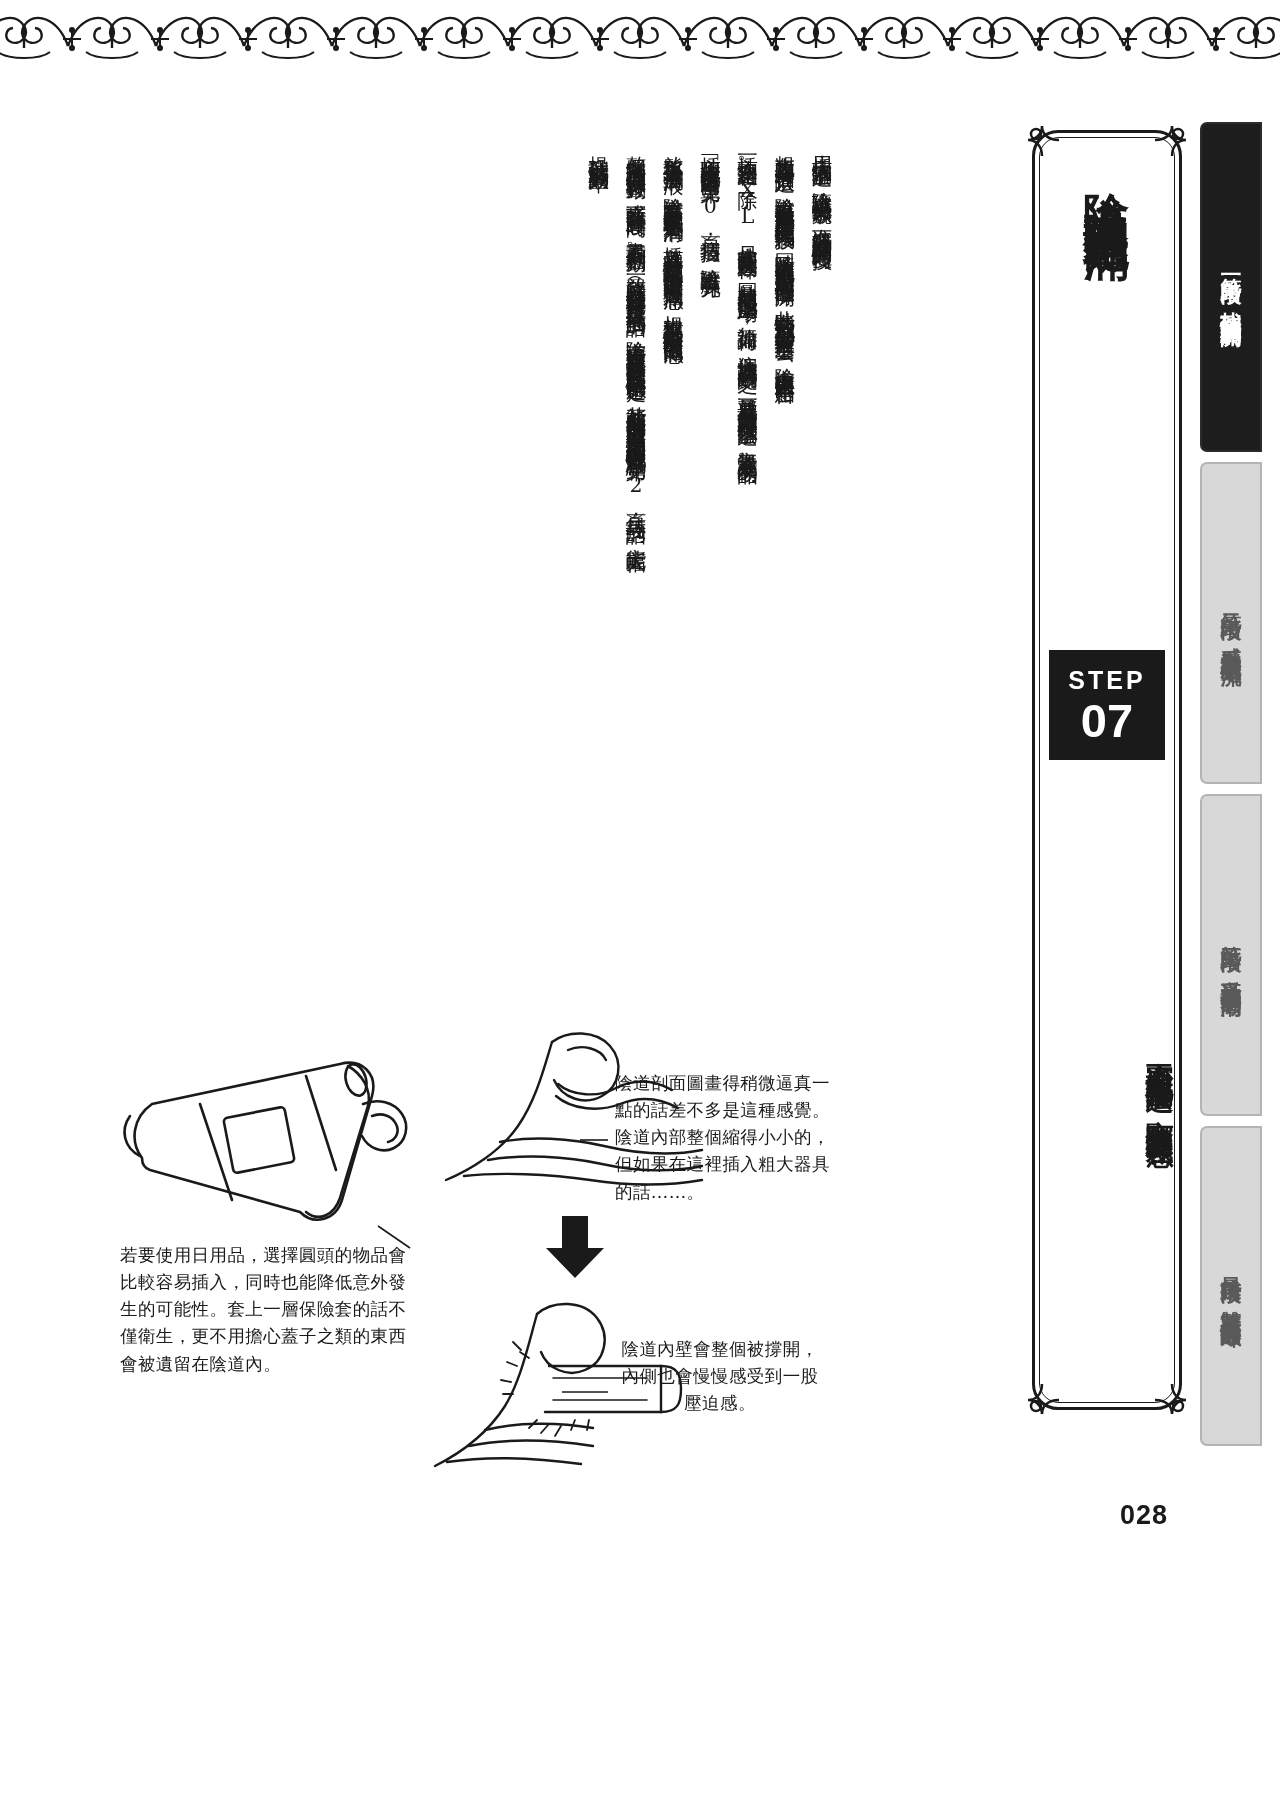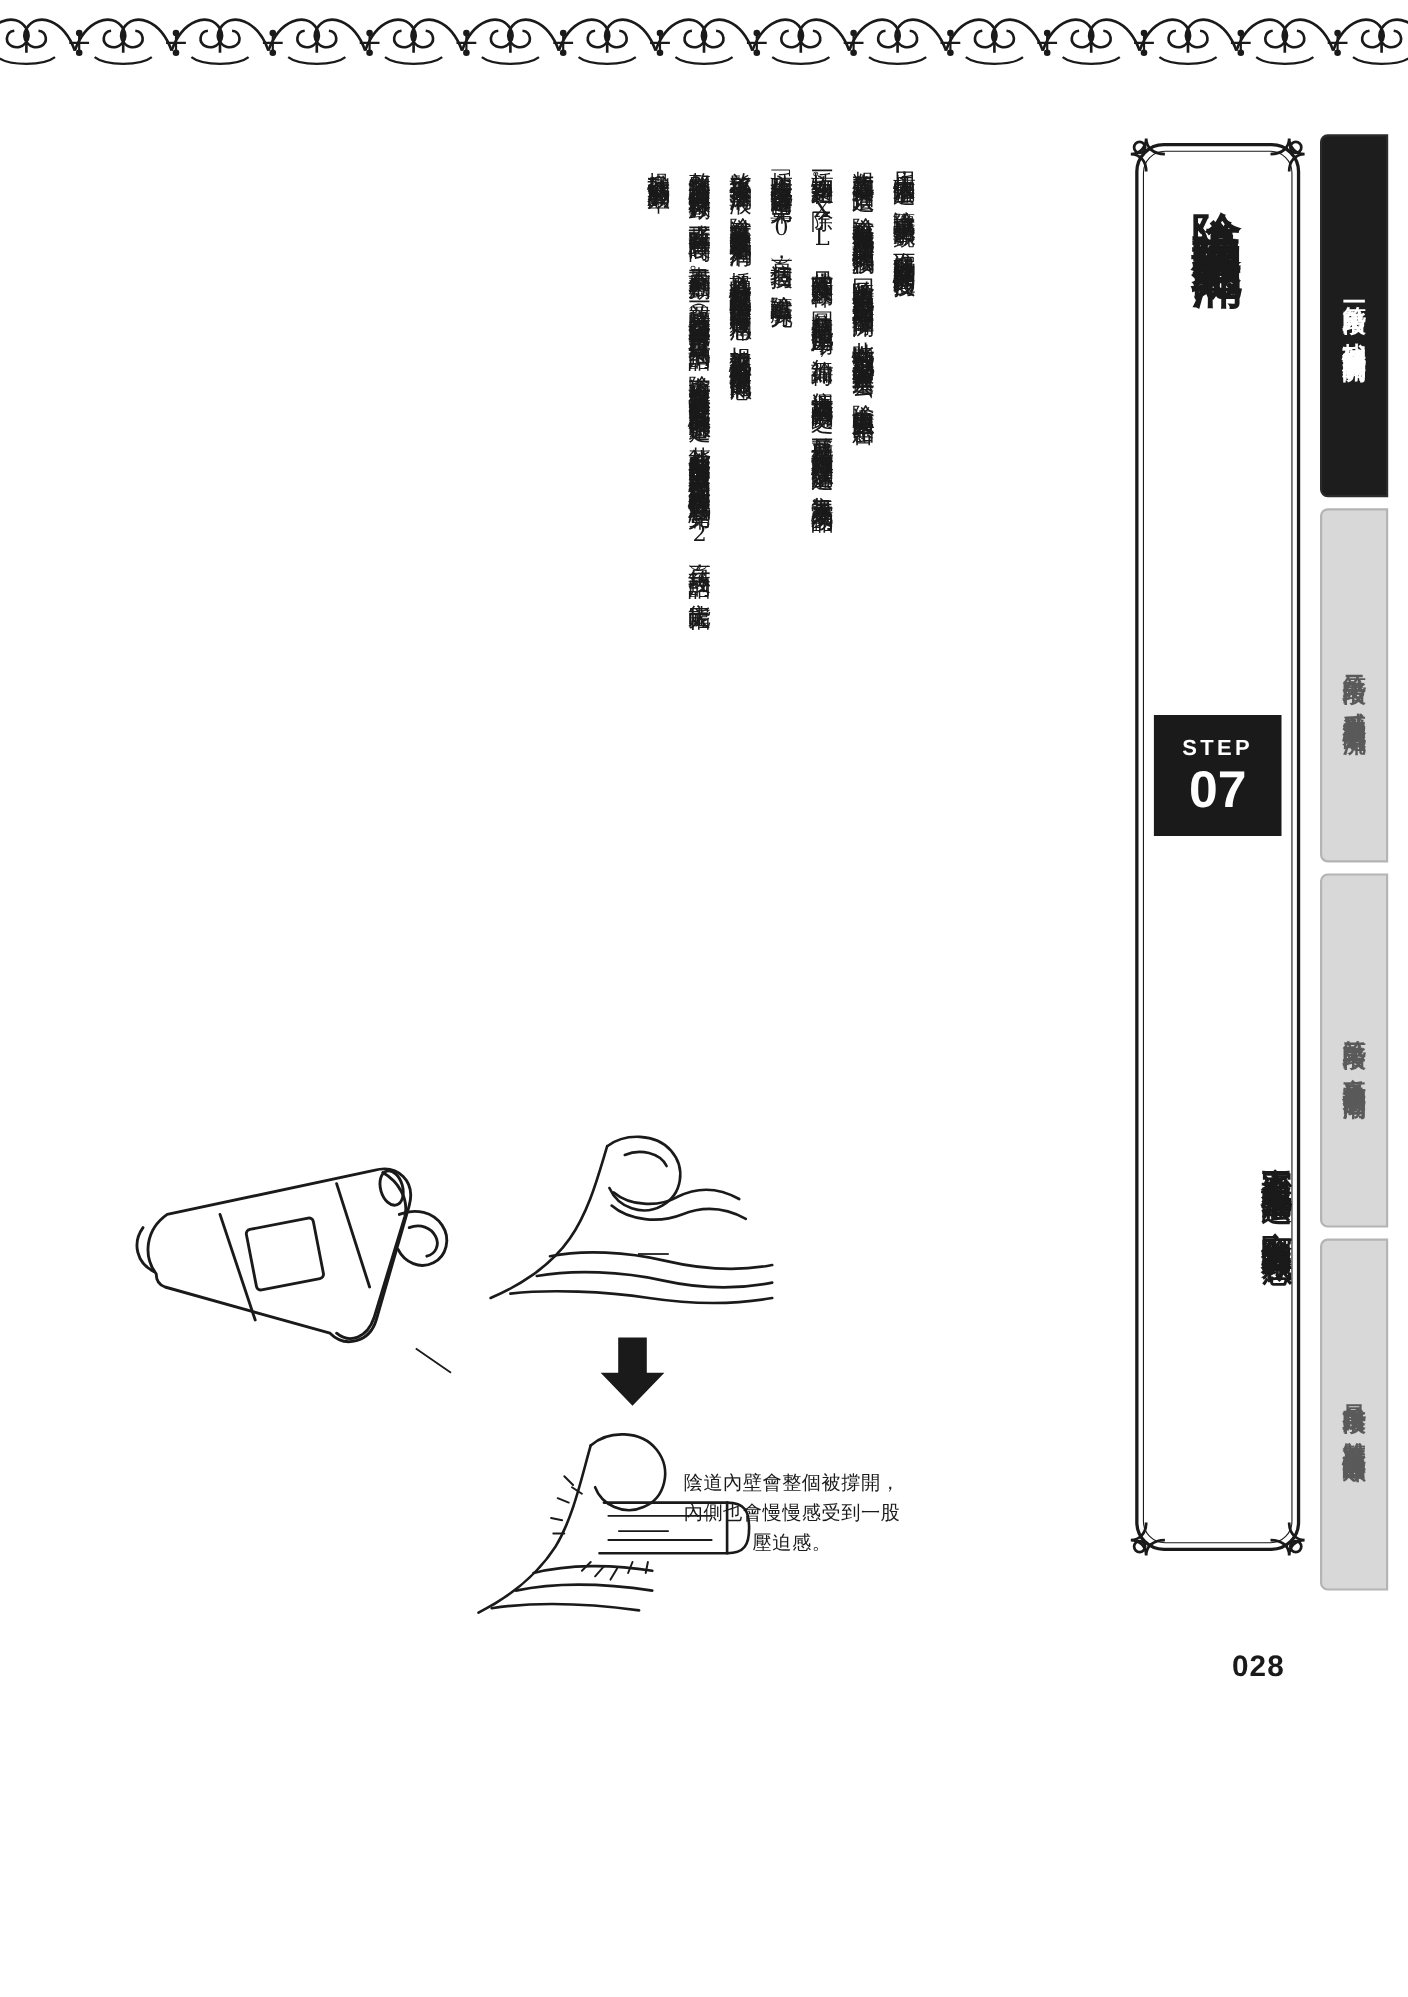--- a/index.html
+++ b/index.html
@@ -117,21 +117,21 @@
     height: 110px;
     background: #1a1a1a;
     color: #ffffff;
     display: flex;
     flex-direction: column;
     align-items: center;
     justify-content: center;
   }
   .step-badge .step-word {
     font-family: "Liberation Sans", sans-serif;
-    font-size: 20px;
+    font-size: 25px;
     font-weight: bold;
     letter-spacing: 3px;
   }
   .step-badge .step-num {
     font-family: "Liberation Sans", sans-serif;
     font-size: 47px;
     font-weight: bold;
     line-height: 1;
     margin-top: 2px;
   }
@@ -383,16 +383,18 @@
       </g>
     </g>
   </svg>
 
   <svg width="730" height="560" viewBox="0 0 730 560" style="position:absolute;left:0;top:0;pointer-events:none;">
     <path d="M498 120 L 470 120" stroke="#1a1a1a" stroke-width="1.6" fill="none"></path>
     <path d="M498 372 L 452 372" stroke="#1a1a1a" stroke-width="1.6" fill="none"></path>
     <path d="M300 228 L 268 206" stroke="#1a1a1a" stroke-width="1.6" fill="none"></path>
   </svg>
 
+  <div class="caption" id="caption-vagina">陰道剖面圖畫得稍微逼真一點的話差不多是這種感覺。陰道內部整個縮得小小的，但如果在這裡插入粗大器具的話……。</div>
   <div class="caption" id="caption-inner">陰道內壁會整個被撐開，內側也會慢慢感受到一股壓迫感。</div>
+  <div class="caption" id="caption-toy">若要使用日用品，選擇圓頭的物品會比較容易插入，同時也能降低意外發生的可能性。套上一層保險套的話不僅衛生，更不用擔心蓋子之類的東西會被遺留在陰道內。</div>
 </div>
 
 <div class="page-number">028</div>
 
 </body></html>

